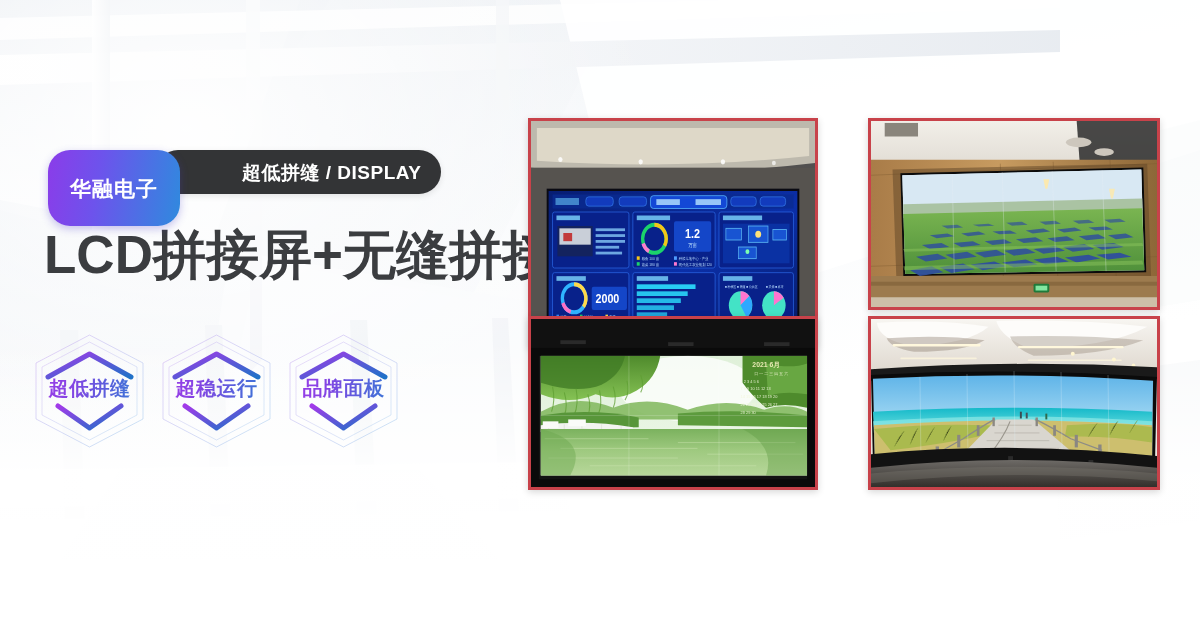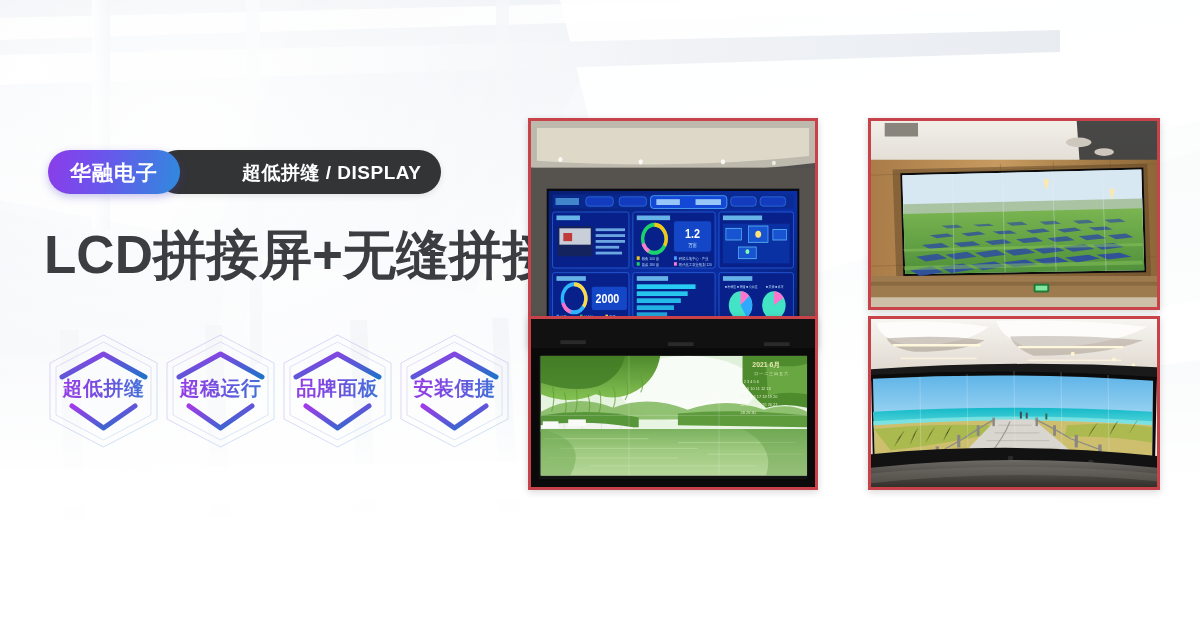--- a/index.html
+++ b/index.html
@@ -45,21 +45,21 @@
     padding:0 20px 0 86px;
     box-shadow:0 2px 6px rgba(0,0,0,.10);
   }
   .brand-dark-label{
     color:#ffffff;font-size:19px;font-weight:bold;letter-spacing:.5px;
     white-space:nowrap;line-height:1;
   }
   .brand-pill{
     position:relative;z-index:2;height:44px;border-radius:22px;
     background:linear-gradient(100deg,#8b3ce9 0%,#6d53ec 38%,#2f8ade 100%);
-    display:flex;align-items:center;padding:0 22px;
+    display:flex;align-items:center;padding:16px 22px;
     box-shadow:0 3px 9px rgba(72,60,200,.30);
   }
   .brand-pill-label{
     color:#ffffff;font-size:21px;font-weight:bold;letter-spacing:1px;
     white-space:nowrap;line-height:1;
   }
 
   
   .headline{
     position:absolute;left:44px;top:228px;
@@ -67,22 +67,22 @@
     letter-spacing:0px;line-height:1;white-space:nowrap;
   }
   .subhead{
     position:absolute;left:46px;top:297px;
     font-size:21px;color:#8d9094;letter-spacing:.2px;
     white-space:nowrap;line-height:1;
   }
 
   
   .features{
-    position:absolute;left:46px;top:333px;
-    display:flex;gap:2px;align-items:center;
+    position:absolute;left:32px;top:333px;
+    display:flex;gap:12px;align-items:center;
   }
   .feature{position:relative;width:115px;height:116px;}
   .feature svg{position:absolute;left:0;top:0;}
   .feature-label{
     position:absolute;left:0;right:0;top:44px;text-align:center;
     font-size:20px;font-weight:bold;letter-spacing:.5px;
     background:linear-gradient(95deg,#a03be8 0%,#8544e4 34%,#2b7fd4 100%);
     -webkit-background-clip:text;background-clip:text;
     -webkit-text-fill-color:transparent;color:transparent;
     line-height:1.1;white-space:nowrap;
@@ -205,29 +205,20 @@
       <div class="feature">
         <svg width="115" height="116" viewBox="0 0 115 116">
           <polygon points="57.5,2 111,30 111,86 57.5,114 4,86 4,30" fill="none" stroke="url(#hexf1)" stroke-width="1" opacity=".45"></polygon>
           <polygon points="57.5,9 105,34 105,82 57.5,107 10,82 10,34" fill="none" stroke="url(#hexf1)" stroke-width="1" opacity=".35"></polygon>
           <polyline points="16,44 57.5,21 99,44" fill="none" stroke="url(#hexg1)" stroke-width="5" stroke-linecap="round" stroke-linejoin="round"></polyline>
           <polyline points="26,73 57.5,95 89,73" fill="none" stroke="url(#hexg1)" stroke-width="5" stroke-linecap="round" stroke-linejoin="round"></polyline>
         </svg>
         <div class="feature-label">品牌面板</div>
       </div>
 
-      <div class="feature">
-        <svg width="115" height="116" viewBox="0 0 115 116">
-          <polygon points="57.5,2 111,30 111,86 57.5,114 4,86 4,30" fill="none" stroke="url(#hexf1)" stroke-width="1" opacity=".45"></polygon>
-          <polygon points="57.5,9 105,34 105,82 57.5,107 10,82 10,34" fill="none" stroke="url(#hexf1)" stroke-width="1" opacity=".35"></polygon>
-          <polyline points="16,44 57.5,21 99,44" fill="none" stroke="url(#hexg1)" stroke-width="5" stroke-linecap="round" stroke-linejoin="round"></polyline>
-          <polyline points="26,73 57.5,95 89,73" fill="none" stroke="url(#hexg1)" stroke-width="5" stroke-linecap="round" stroke-linejoin="round"></polyline>
-        </svg>
-        <div class="feature-label">安装便捷</div>
-      </div>
 
     </div>
   </div>
 
   <div class="photos">
 
     <div class="photo p1">
       <svg class="photo-art" viewBox="0 0 290 192" preserveAspectRatio="none">
         <defs>
           <linearGradient id="d_room" x1="0" y1="0" x2="0" y2="1">

